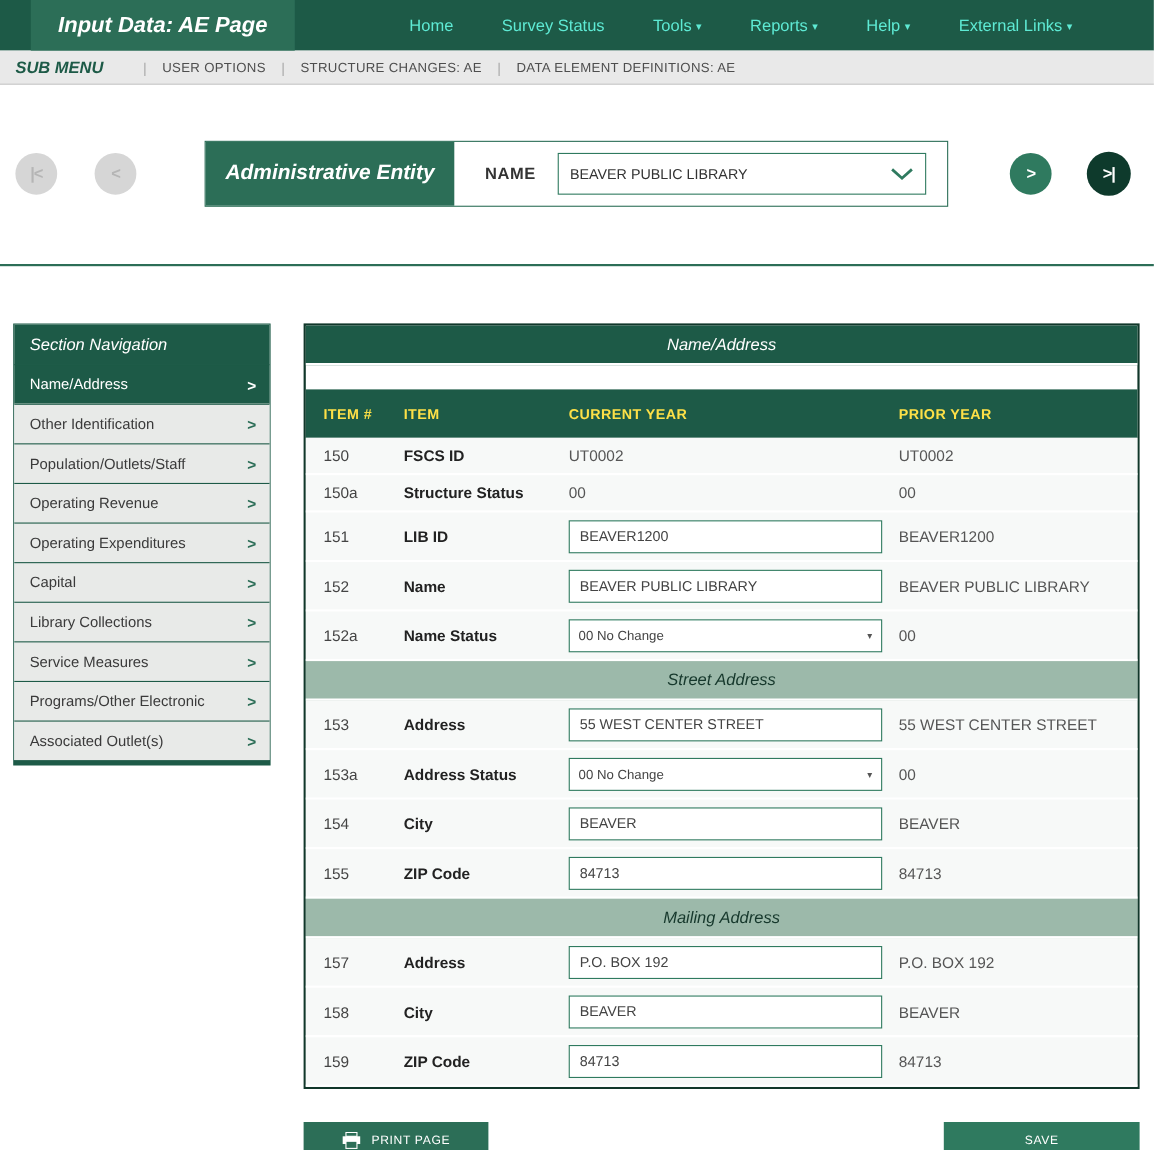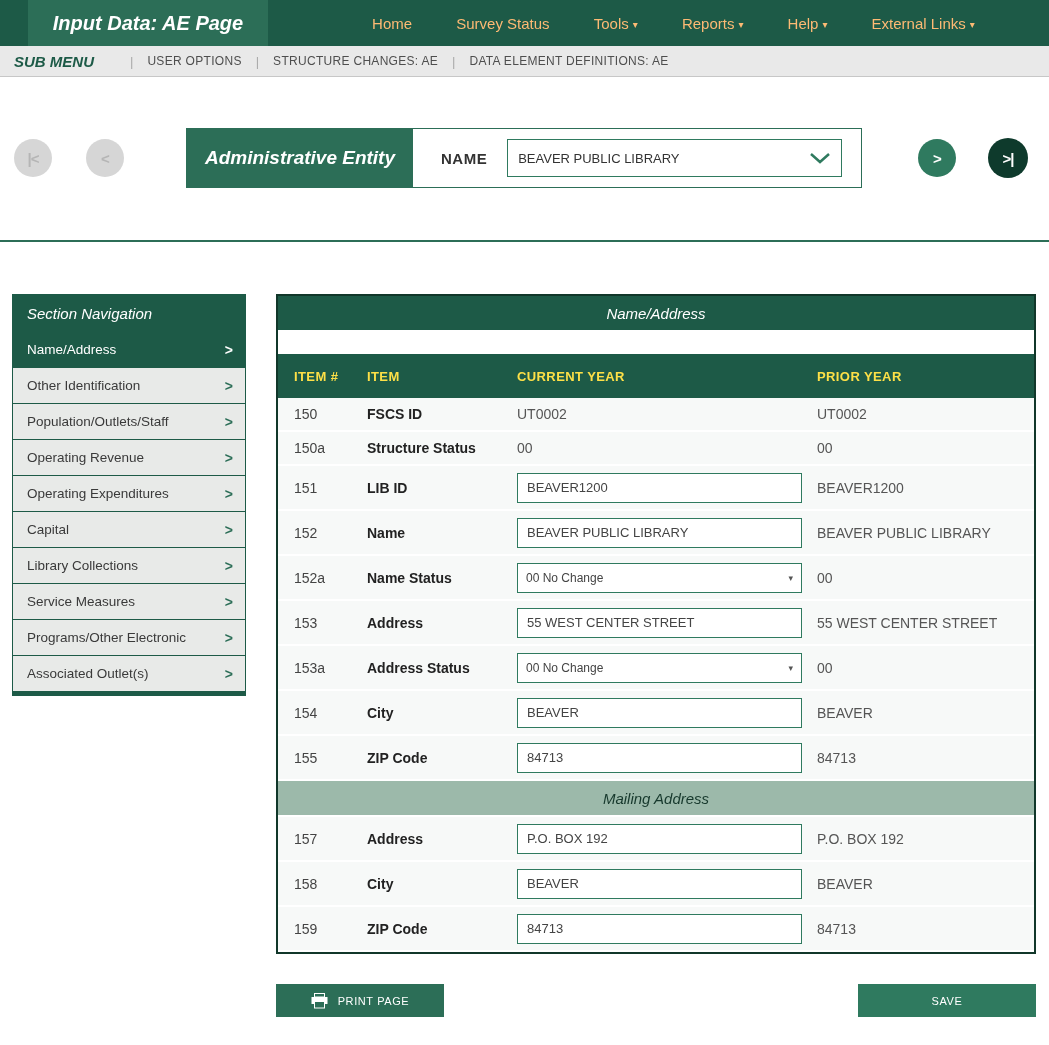--- a/index.html
+++ b/index.html
@@ -6,21 +6,21 @@
     --dark:#1d5a47; --mid:#2c6e57; --bright:#2f7a5f; --darkest:#0e3a2c; --sage:#9cb9aa;
   }
   *{box-sizing:border-box; margin:0; padding:0;}
   body{font-family:"Liberation Sans",sans-serif; background:#fff; width:1049px;}
   .page{width:1049px; min-height:1045px; background:#fff; padding-bottom:14px;}
 
   
   .topnav{height:46px; background:var(--dark); display:flex; align-items:stretch;}
   .topnav-active{background:var(--mid); margin-left:28px; width:240px; display:flex; align-items:center; justify-content:center; color:#fff; font-style:italic; font-weight:bold; font-size:20px; cursor:pointer;}
   .topnav-items{flex:1; display:flex; align-items:center; justify-content:space-evenly; padding:0 30px 0 60px;}
-  .topnav-item{color:#fdba74; font-size:15px; cursor:pointer; white-space:nowrap;text-align:right;}
+  .topnav-item{color:#5eead4; font-size:15px; cursor:pointer; white-space:nowrap;text-align:right;}
   .topnav-item .caret{font-size:10px; margin-left:4px; vertical-align:1px;}
 
   
   .submenu{height:31px; background:#e9e9e9; border-bottom:1px solid #c7c7c7; display:flex; align-items:center; padding-left:14px;}
   .submenu-title{color:var(--dark); font-weight:bold; font-style:italic; font-size:15px; margin-right:22px;}
   .submenu-sep{color:#aaa; margin:0 14px; font-size:13px;}
   .submenu-item{color:#4e4e4e; font-size:12px; letter-spacing:.3px; cursor:pointer;}
 
   
   .entity-row{display:flex; align-items:center; margin-top:51px; padding-left:14px;}
@@ -219,20 +219,23 @@
           <div class="row tall">
             <span class="cell-num">152a</span>
             <span class="cell-item">Name Status</span>
             <div class="cell-select">
               <div class="select-box">
                 <span class="sel-text">00 No Change</span>
                 <span class="sel-caret">▾</span>
               </div>
             </div>
             <span class="cell-val">00</span>
+          </div>
+          <div class="section-row">
+            <span>Street Address</span>
           </div>
           <div class="row tall">
             <span class="cell-num">153</span>
             <span class="cell-item">Address</span>
             <div class="cell-input"><input type="text" value="55 WEST CENTER STREET" style=""></div>
             <span class="cell-val">55 WEST CENTER STREET</span>
           </div>
           <div class="row tall">
             <span class="cell-num">153a</span>
             <span class="cell-item">Address Status</span>

